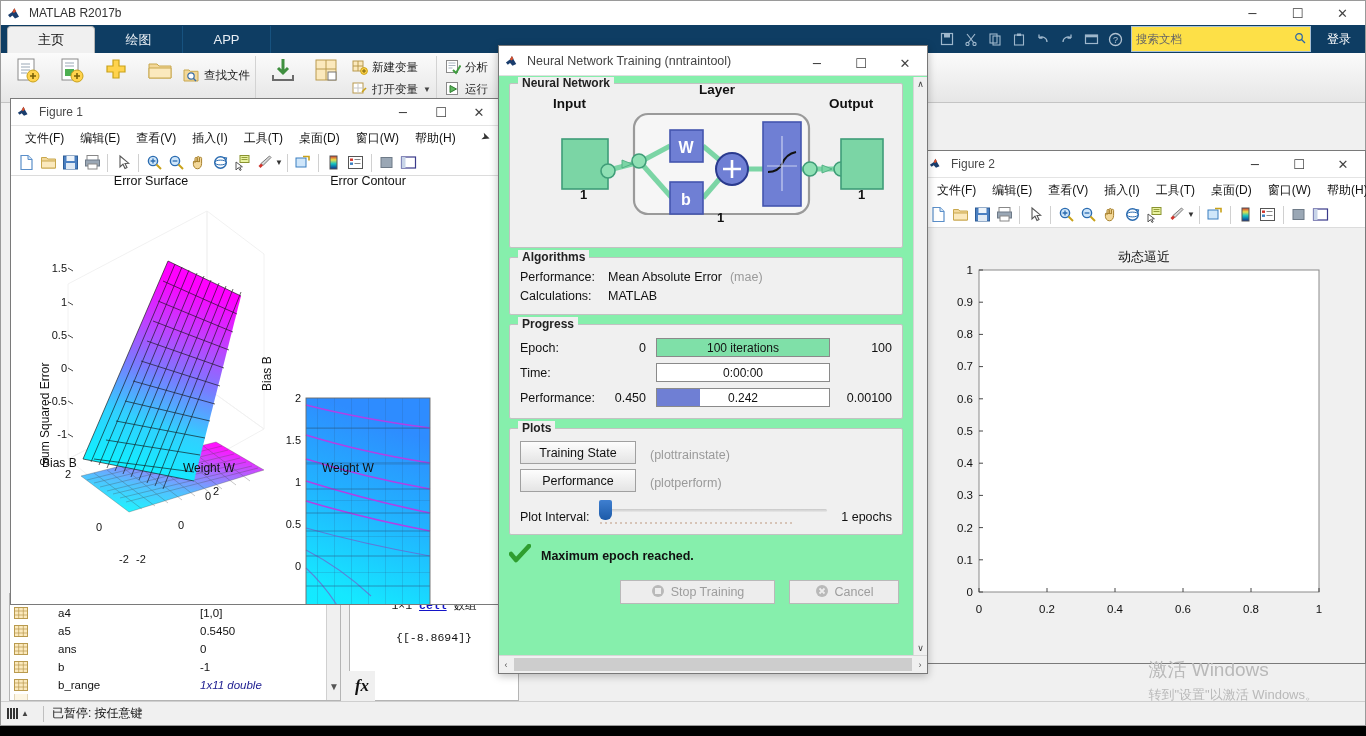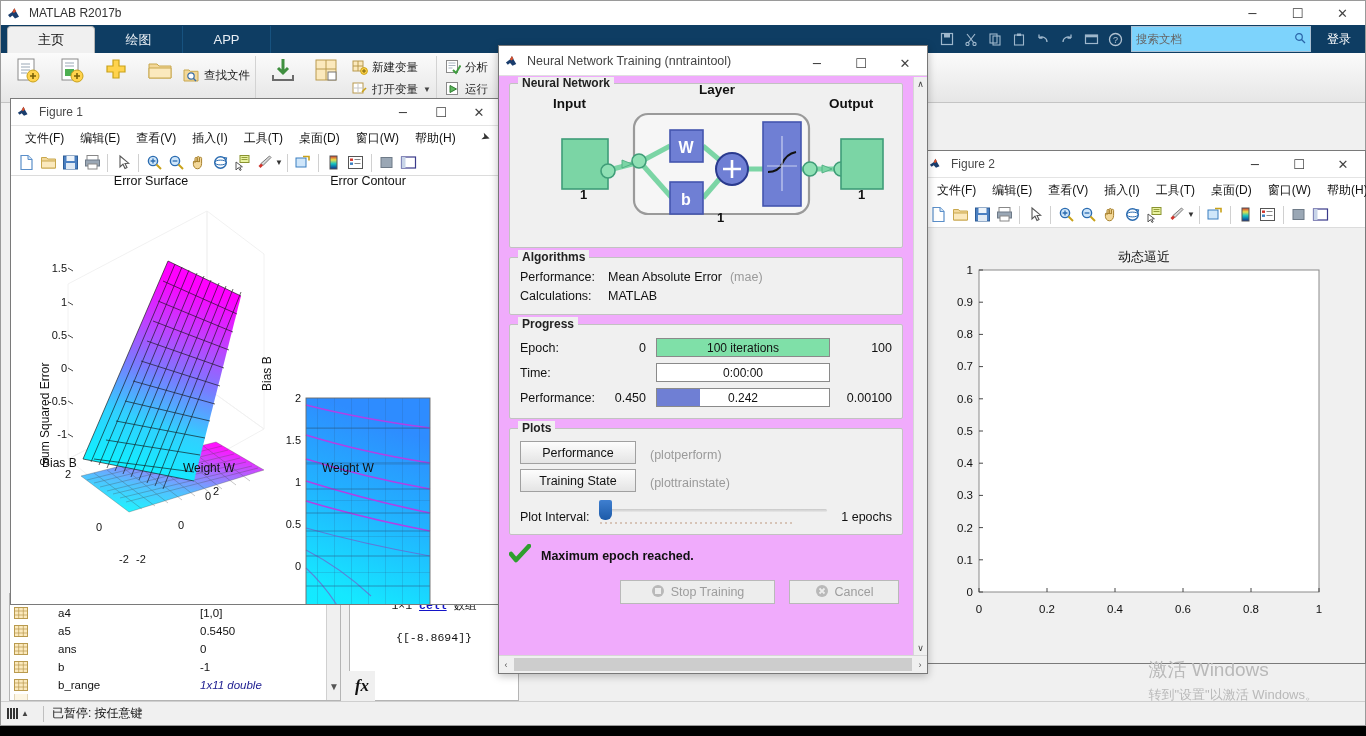--- a/index.html
+++ b/index.html
@@ -58,21 +58,21 @@
     position: absolute; right: 0; top: 24px; height: 28px;
     display: flex; align-items: center; background: #0e3d63;
     padding-right: 4px;
   }
   .qicon {
     width: 20px; height: 20px; margin: 0 2px;
     display: flex; align-items: center; justify-content: center;
     opacity: .75;
   }
   .search-box {
-    width: 180px; height: 20px; background: #7dd3fc; border: 1px solid #a8c0d4;
+    width: 180px; height: 20px; background: #fde047; border: 1px solid #a8c0d4;
     display: flex; align-items: center; padding: 12px 4px; margin: 0 6px 0 4px;
     font-size: 11.5px; color: #666;
   }
   .search-box span.ph { flex: 1 1 auto; }
   .signin { font-size: 12px; color: #fff; padding: 0 10px; }
 
   
   .ribbon-body {
     position: absolute; left: 0; top: 52px; width: 100%; height: 50px;
     background: linear-gradient(#fbfbfb,#e6e6e6);
@@ -158,21 +158,21 @@
   .fig-canvas { background:#f0f0f0; position:relative; overflow:hidden; }
 
   
   .axis-title { position:absolute; font-size:12.5px; color:#111; text-align:center; }
   .axlabel { position:absolute; font-size:12px; color:#111; }
   .axlabel.vert { transform-origin: 0 0; transform: rotate(-90deg); white-space: nowrap;}
 
   
   .nntool {
     position: absolute; left: 498px; top: 45px; width: 430px; height: 629px;
-    background: #f0abfc; border: 1px solid #787878;
+    background: #86efac; border: 1px solid #787878;
     box-shadow: 0 2px 8px rgba(0,0,0,.25);
   }
   .nn-title { height: 30px; background:#fff; display:flex; align-items:center; border-bottom:1px solid #e0e0e0;}
   .nn-title .ttxt { font-size:12.5px; color:#444; flex:1 1 auto;}
   .nn-body { position:absolute; left:0; top:31px; right:14px; bottom:0; overflow:hidden; padding: 6px 10px 0 10px;}
   .group { border:1px solid #c2c2c2; border-radius:2px; position:relative; margin-bottom:9px; background:#f0f0f0;}
   .group > .glabel {
     position:absolute; top:-8px; left:8px; background:#f0f0f0; padding:0 4px;
     font-size:12px; font-weight:bold; color:#222;
   }
@@ -1169,26 +1169,26 @@
             <i class="fill" style="width:25%;background:#6f7fd4"></i>
             <span>0.242</span>
           </span>
           <span class="rv">0.00100</span>
         </div>
       </div>
 
       <div class="group" style="padding:12px 10px 10px 10px;">
         <span class="glabel">Plots</span>
         <div class="plot-row">
+          <span class="pbtn">Training State</span>
+          <span class="paren">(plottrainstate)</span>
+        </div>
+        <div class="plot-row">
           <span class="pbtn">Performance</span>
           <span class="paren">(plotperform)</span>
-        </div>
-        <div class="plot-row">
-          <span class="pbtn">Training State</span>
-          <span class="paren">(plottrainstate)</span>
         </div>
         <div style="display:flex;align-items:center;margin-top:12px;">
           <span style="font-size:12.5px;color:#111;margin-right:10px;">Plot Interval:</span>
           <span style="flex:1 1 auto;position:relative;">
             <span class="slider-track" style="display:block">
               <span class="slider-thumb"></span>
             </span>
             <span class="ticks-row" style="display:block;margin-top:4px;">
               <svg width="195" height="8" viewBox="0 0 195 8">
                   <g stroke="#b08060" stroke-width="0.8">

